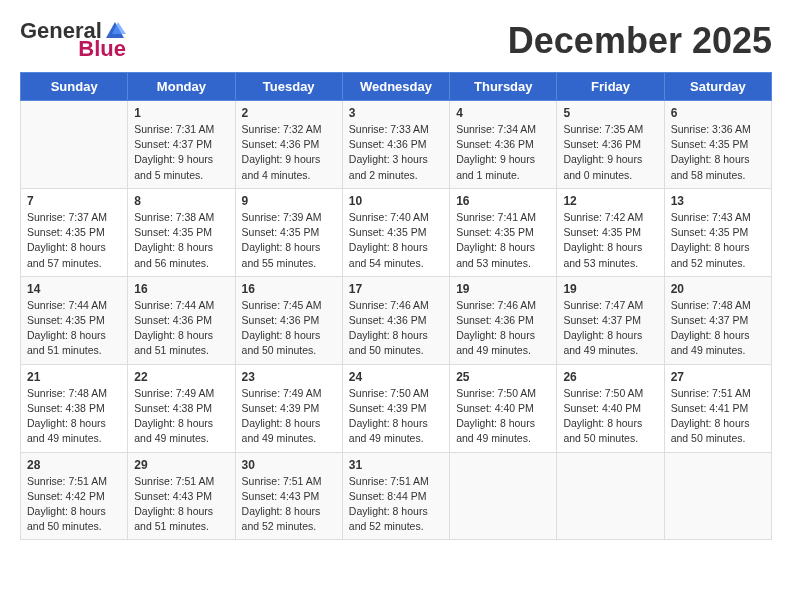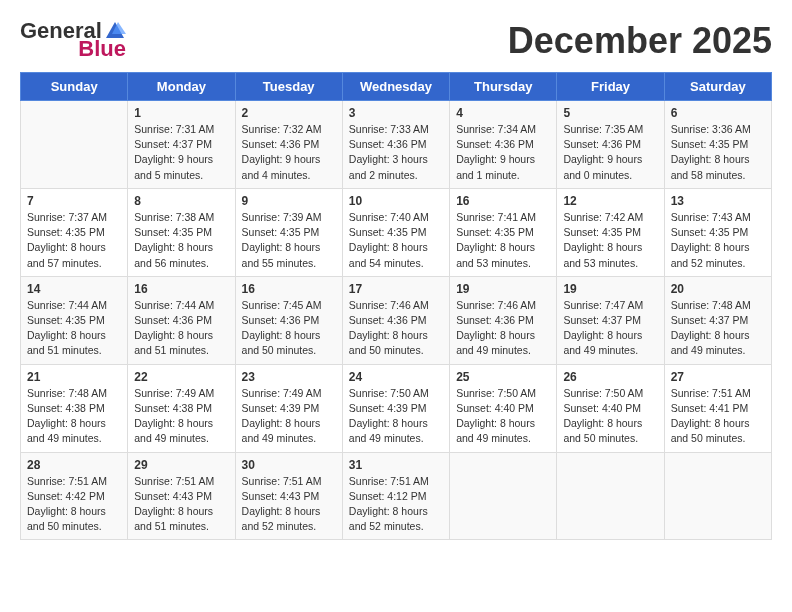--- a/index.html
+++ b/index.html
@@ -233,20 +233,20 @@
         <td>
           <span class="day-num">29</span>
           <div class="cell-text"><span>Sunrise: 7:51 AM</span><br><span>Sunset: 4:43 PM</span><br><span>Daylight: 8 hours and 51 minutes.</span></div>
         </td>
         <td>
           <span class="day-num">30</span>
           <div class="cell-text"><span>Sunrise: 7:51 AM</span><br><span>Sunset: 4:43 PM</span><br><span>Daylight: 8 hours and 52 minutes.</span></div>
         </td>
         <td>
           <span class="day-num">31</span>
-          <div class="cell-text"><span>Sunrise: 7:51 AM</span><br><span>Sunset: 4:12 PM</span><br><span>Daylight: 8 hours and 52 minutes.</span></div>
+          <div class="cell-text"><span>Sunrise: 7:51 AM</span><br><span>Sunset: 8:44 PM</span><br><span>Daylight: 8 hours and 52 minutes.</span></div>
         </td>
         <td></td>
         <td></td>
         <td></td>
       </tr>
     </tbody>
 </table>
 
 </body></html>

